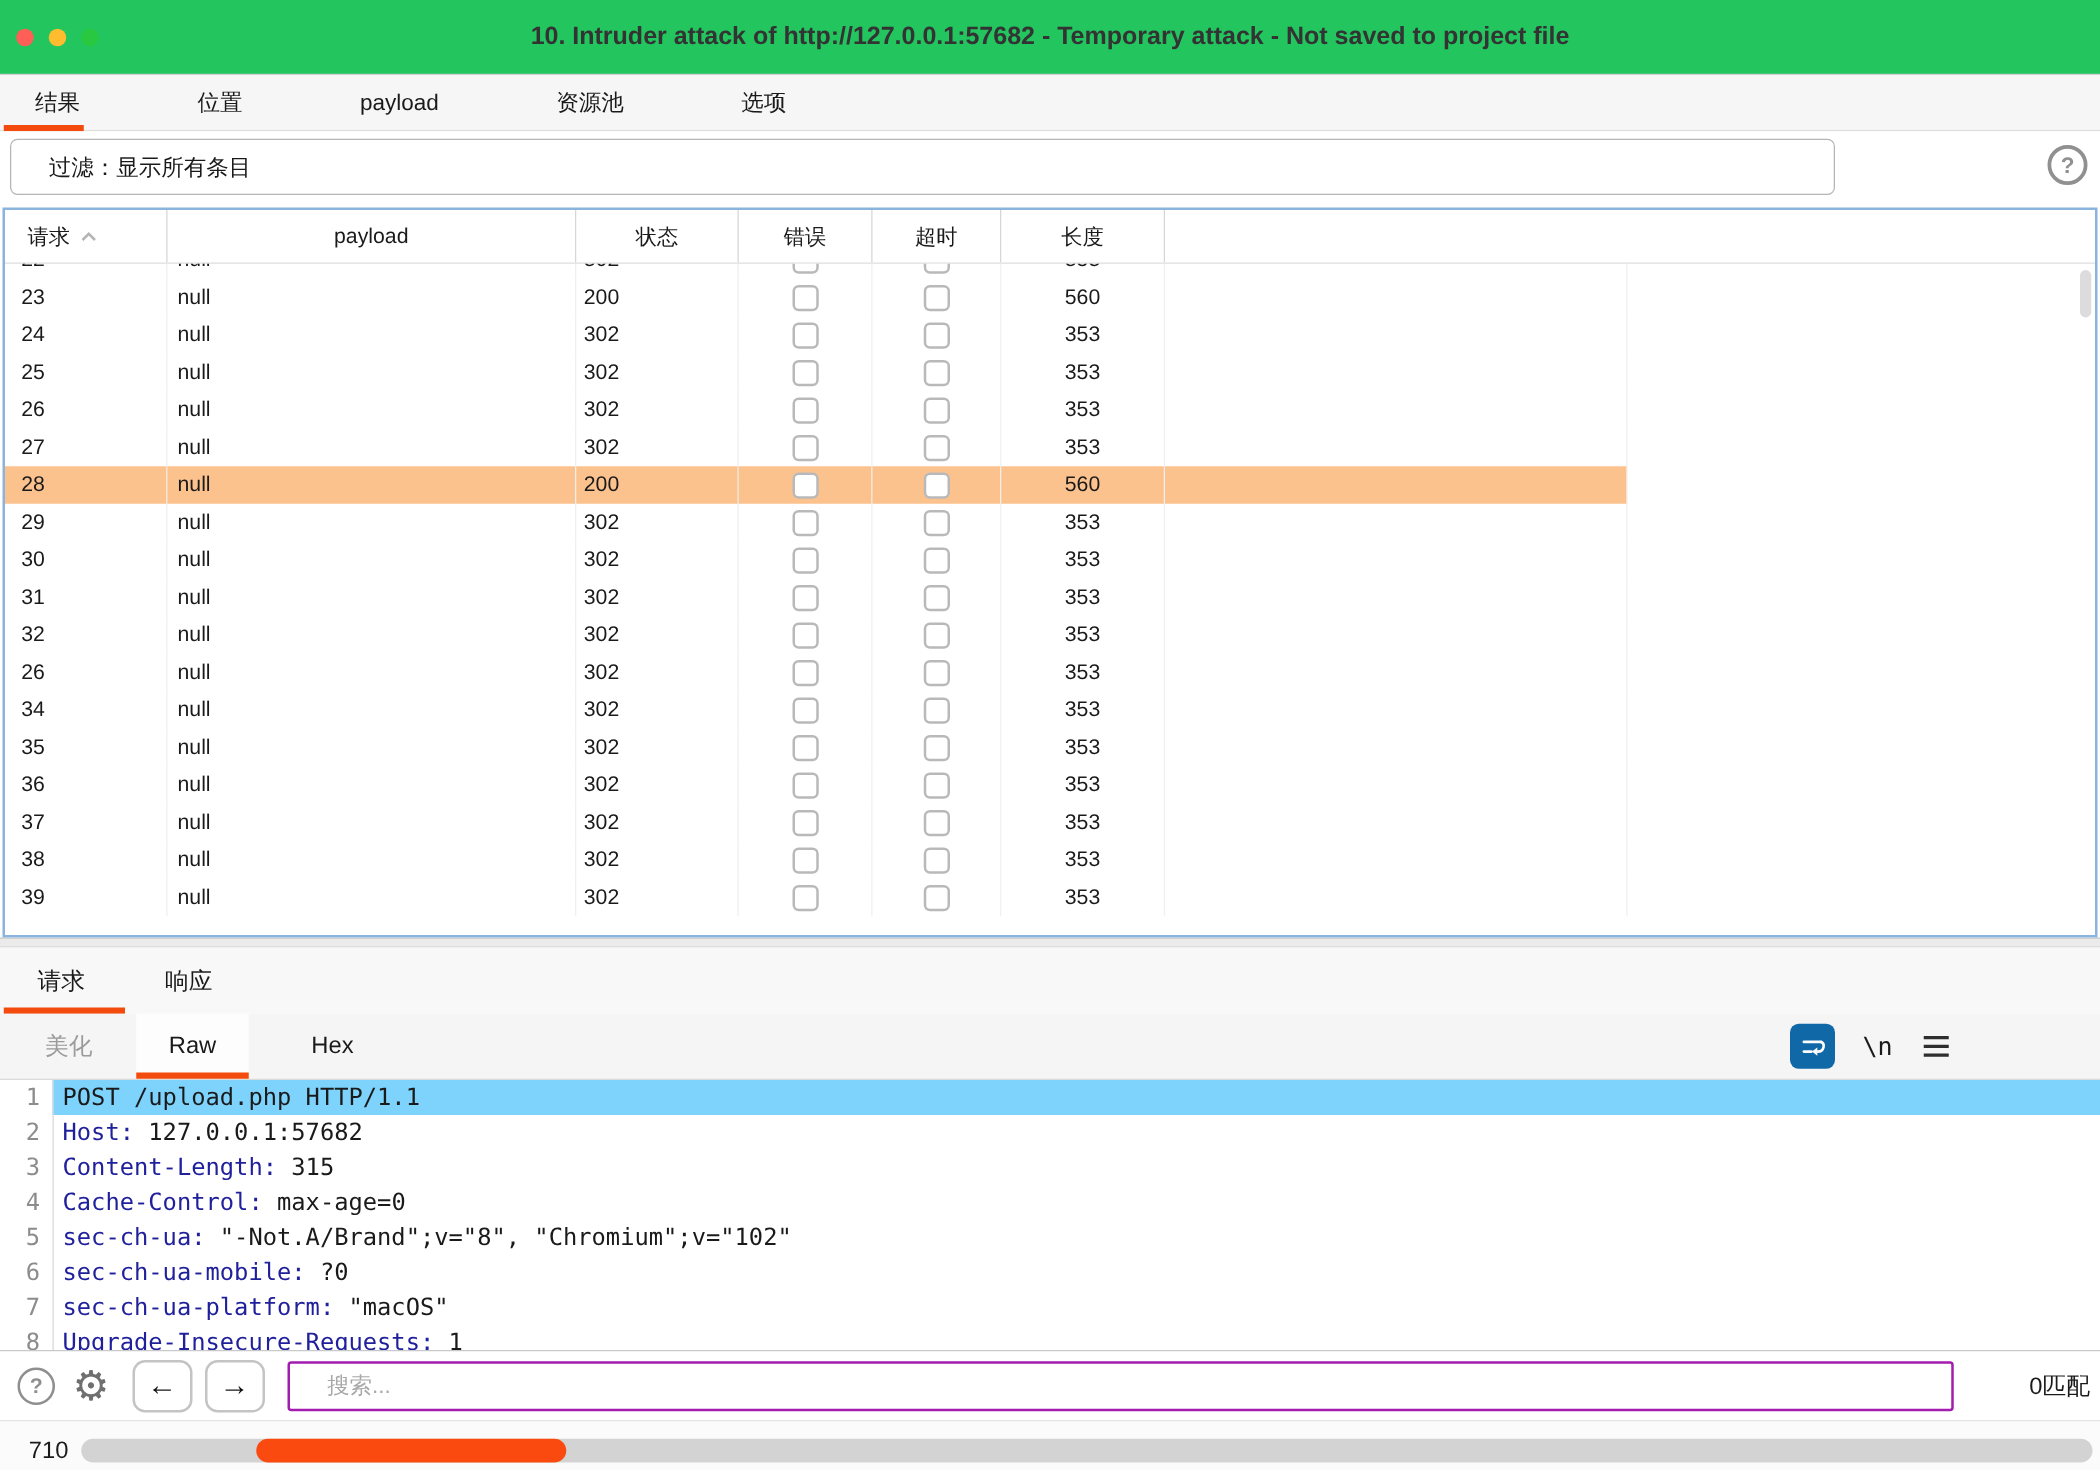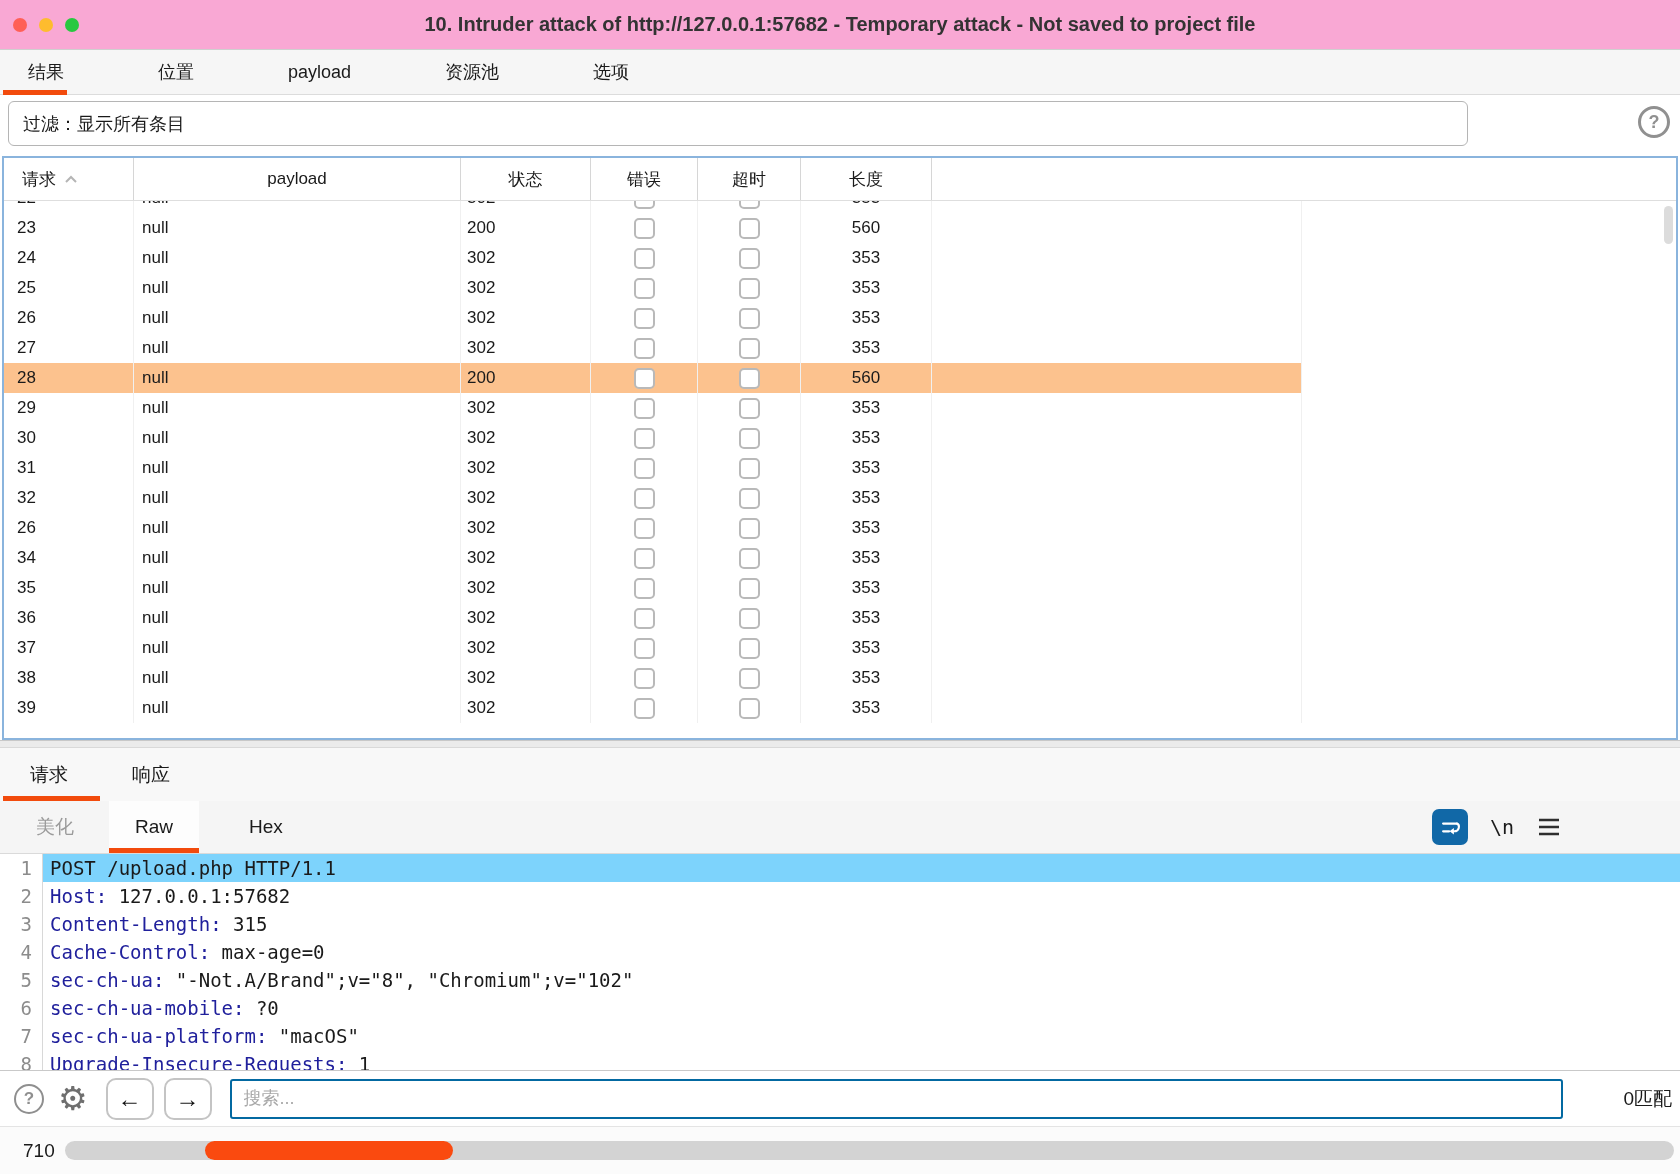--- a/index.html
+++ b/index.html
@@ -3,37 +3,37 @@
 <meta charset="utf-8">
 <style>
   * { margin:0; padding:0; box-sizing:border-box; }
   html,body { width:1680px; height:1176px; overflow:hidden; background:#fff;
     font-family:"Liberation Sans","DejaVu Sans",sans-serif; color:#1a1a1a; }
   :root{
     --accent:#f24b0d; --sel:#fcc28e; --prog:#fa4a0f; --blue:#1168a7;
     --tblborder:#8ab4dd;
   }
   
-  .titlebar{ height:50px; background:#f9a8d4; border-bottom:1px solid #cfcfcf;
+  .titlebar{ height:60px; background:#22c55e; border-bottom:1px solid #cfcfcf;
     display:flex; align-items:center; position:relative; }
   .lights{ position:absolute; left:13px; top:0; height:100%; display:flex; align-items:center; gap:12px;}
   .light{ width:14px; height:14px; border-radius:50%; }
   .light.red{ background:#ff5f57; } .light.yellow{ background:#febc2e; } .light.green{ background:#28c840; }
   .title{ width:100%; text-align:center; font-size:20px; font-weight:bold; color:#333; }
   
   .maintabs{ height:45px; background:#f6f6f6; border-bottom:1px solid #dcdcdc;
     display:flex; align-items:flex-start; column-gap:94px; padding-left:28px; font-size:18px; }
   .mtab{ position:relative; height:100%; display:flex; align-items:center; cursor:default; }
   .mtab.active::after{ content:""; position:absolute; left:-25px; right:-3px; bottom:-1px;
     height:5px; background:var(--accent); }
   
   .filterrow{ height:61px; background:#fff; position:relative; }
   .filterbox{ position:absolute; left:8px; top:6px; width:1460px; height:45px;
     border:1px solid #b5b5b5; border-radius:6px; background:#fff;
-    display:flex; align-items:center; padding-left:14px; font-size:18px; }
+    display:flex; align-items:center; padding-left:30px; font-size:18px; }
   .helpcircle{ position:absolute; right:10px; top:11px; width:32px; height:32px; border-radius:50%;
     border:3px solid #909090; color:#909090; font-weight:bold; font-size:18px;
     display:flex; align-items:center; justify-content:center; }
   
   .rtable{ margin:0 2px; height:584px; border:2px solid var(--tblborder); background:#fff;
     display:flex; flex-direction:column; position:relative; font-size:17px; }
   .gridcols{ display:grid; grid-template-columns:130px 327px 130px 107px 103px 131px 370px minmax(0,1fr); }
   .thead{ height:43px; border-bottom:1px solid #dedede; flex:none; }
   .th{ display:flex; align-items:center; justify-content:center; border-right:1px solid #d6d6d6; height:100%; }
   .th:last-child{ border-right:none; }
@@ -83,22 +83,22 @@
   .hdrkey{ color:#20209c; }
   
   .searchrow{ height:56px; border-top:1px solid #c9c9c9; background:#fff;
     display:flex; align-items:center; position:relative; }
   .shelp{ margin-left:14px; width:30px; height:30px; border-radius:50%; border:2.5px solid #8f8f8f;
     color:#8f8f8f; font-weight:bold; font-size:17px; display:flex; align-items:center; justify-content:center; }
   .gear{ margin-left:14px; font-size:33px; color:#6f6f6f; line-height:1; }
   .navbtn{ width:48px; height:42px; border:2px solid #c4c4c4; border-radius:10px; background:#fff;
     display:flex; align-items:center; justify-content:center; font-size:24px; color:#111; }
   .navbtn.left{ margin-left:18px; } .navbtn.right{ margin-left:10px; }
-  .searchinput{ margin-left:18px; width:1333px; height:40px; border:2px solid #0369a1; border-radius:3px;
-    font-size:18px; padding-left:12px; font-family:inherit; color:#1a1a1a; outline:none; background:#fff; }
+  .searchinput{ margin-left:18px; width:1333px; height:40px; border:2px solid #a21caf; border-radius:3px;
+    font-size:18px; padding-left:30px; font-family:inherit; color:#1a1a1a; outline:none; background:#fff; }
   .searchinput::placeholder{ color:#a8a8a8; }
   .matches{ position:absolute; right:8px; font-size:19px; }
   
   .statusrow{ height:48px; background:#fbfbfb; border-top:1px solid #e4e4e4;
     display:flex; align-items:center; position:relative; }
   .scount{ margin-left:23px; font-size:19px; width:40px; }
   .ptrack{ position:absolute; left:65px; right:6px; top:14px; height:19px; background:#d3d3d3; border-radius:10px; }
   .pseg{ position:absolute; left:140px; width:248px; top:0; height:100%; background:var(--prog); border-radius:10px; }
 </style>
 </head>

